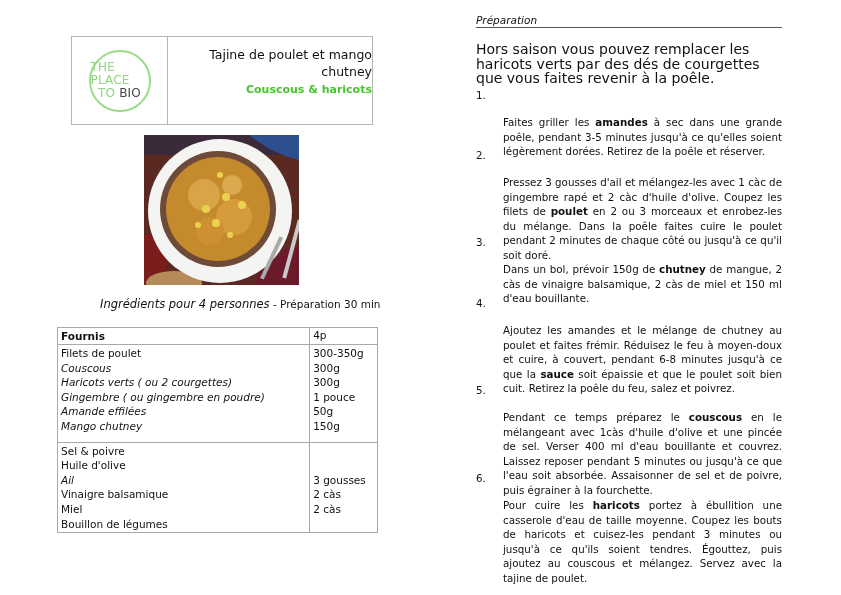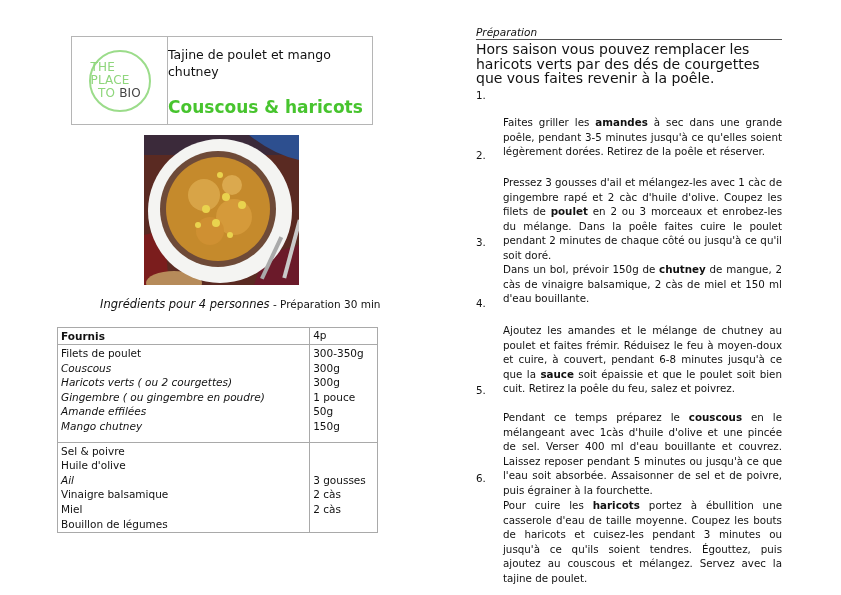--- a/index.html
+++ b/index.html
@@ -13,44 +13,44 @@
   }
   .logo-cell { width: 96px; border-right: 1px solid #b5b5b5; display: flex; align-items: center; justify-content: center; }
   .logo-circle {
     width: 62px; height: 62px; border: 2px solid #9bdc8a; border-radius: 50%;
     display: flex; flex-direction: column; align-items: center; justify-content: center;
     font-family: "DejaVu Sans", sans-serif; font-size: 12px; line-height: 13px; letter-spacing: 0.2px;
   }
   .logo-l1 { color: #8fd67c; }
   .logo-l2 { color: #8fd67c; }
   .logo-l2 .bio { color: #444; }
-  .title-cell { flex: 1; text-align: left; padding-top: 9px; }
+  .title-cell { flex: 1; text-align: right; padding-top: 9px; }
   .title-main { font-size: 12.5px; line-height: 17px; color: #111; }
-  .title-sub { font-size: 17px; line-height: 17px; color: #47c42e; font-weight: bold; margin-top: 19px; }
+  .title-sub { font-size: 11px; line-height: 17px; color: #47c42e; font-weight: bold; margin-top: 1px; }
 
   
   .photo { position: absolute; left: 144px; top: 135px; width: 155px; height: 150px; overflow: hidden; background: #6b2e24; }
   .photo svg { display: block; }
 
   
   .ingr-line { position: absolute; left: 72px; top: 297px; font-size: 11.5px; margin-left: 28px; }
   .ingr-line .it { font-style: italic; }
   .ingr-line .small { font-size: 10.5px; }
 
   
   .ing-table { position: absolute; left: 57px; top: 327px; width: 321px; border-collapse: collapse; font-size: 10.5px; }
   .ing-table td { border: 1px solid #a9a9a9; vertical-align: top; padding: 1px 3px; }
   .ing-table .c1 { width: 253px; }
   .ing-table .c2 { width: 68px; }
   .ing-table .hdr { font-weight: bold; line-height: 14px; }
   .ing-table .line { line-height: 14.6px; height: 14.6px; white-space: nowrap; }
   .ing-table .it { font-style: italic; }
 
   
-  .prep-title { position: absolute; left: 476px; top: 26px; width: 306px; font-size: 10.5px; font-style: italic;
+  .prep-title { position: absolute; left: 476px; top: 14px; width: 306px; font-size: 10.5px; font-style: italic;
     border-bottom: 1px solid #555; padding-bottom: 1px; }
   .intro { position: absolute; left: 476px; top: 42px; width: 306px; font-size: 14px; line-height: 14.6px; }
   .step { position: absolute; left: 476px; width: 306px; font-size: 10.3px; line-height: 14.6px; display: flex; }
   .step .num { width: 27px; flex: none; }
   .step .txt { flex: 1; text-align: justify; margin-top: 27px; }
   .step b { font-weight: bold; }
 </style>
 </head>
 <body>
 

